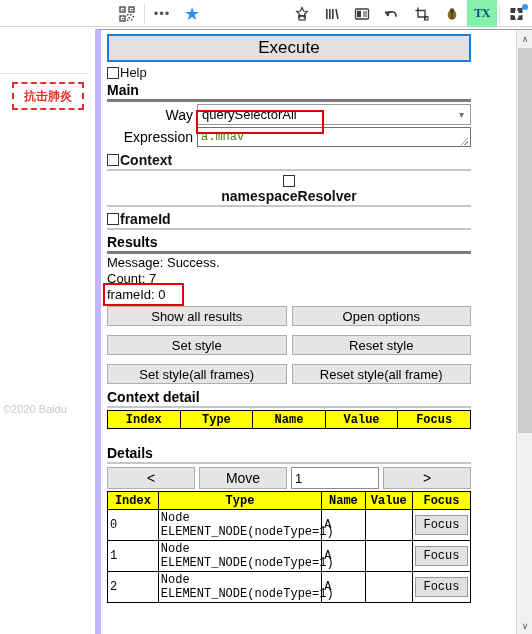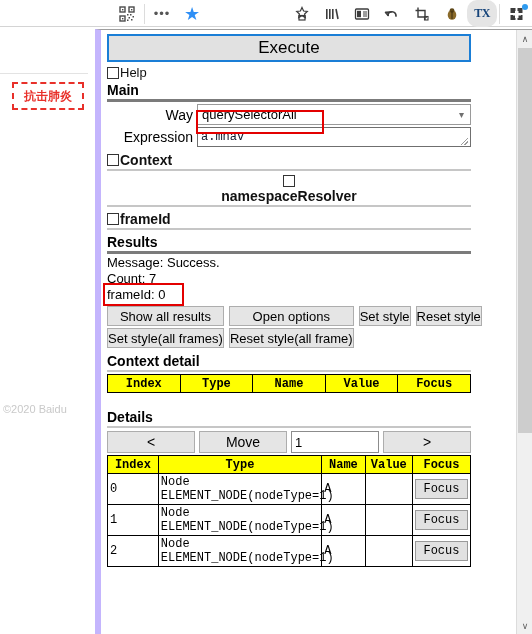--- a/index.html
+++ b/index.html
@@ -24,22 +24,21 @@
   .tb-sep { width: 1px; height: 20px; background: #dcdcdc; margin: 0 2px; }
   .tb-btn {
     width: 30px; height: 27px; display: flex; align-items: center; justify-content: center;
     color: #4a4a4a;
   }
   .tb-right {
     position: absolute; right: 0; top: 0; height: 27px;
     display: flex; align-items: center;
   }
   .tb-btn.active-tx {
-    background: #e5e5e5;
-    border-radius: 10px;
+    background: #86efac;
   }
   .tx-label {
     font-family: "Liberation Serif", serif;
     font-weight: bold; font-size: 12px; color: #16447a;
     letter-spacing: -0.5px;
   }
   .badge-dot {
     position: absolute; width: 6px; height: 6px; border-radius: 50%;
     background: #2e9bf0; top: 4px; right: 4px;
   }
@@ -163,40 +162,40 @@
   .select-value { font-size: 13px; color: #000; padding-left: 4px; }
   .select-caret {
     position: absolute; right: 6px; color: #707070; font-size: 10px;
   }
   .textarea-box {
     flex: 1; height: 20px; border: 1px solid #6f6f6f; background: #fff;
     display: flex; align-items: center; position: relative;
   }
   .textarea-value {
     font-family: "Liberation Mono", monospace; font-size: 12px;
-    color: #0f172a; padding-left: 3px;
+    color: #4d7c0f; padding-left: 3px;
   }
   .resize-grip {
     position: absolute; right: 2px; bottom: 1px; width: 7px; height: 7px;
     background:
       linear-gradient(135deg, transparent 45%, #9b9b9b 45%, #9b9b9b 55%, transparent 55%),
       linear-gradient(135deg, transparent 70%, #9b9b9b 70%, #9b9b9b 80%, transparent 80%);
   }
 
   
   .redbox {
     position: absolute; border: 2px solid #e30000; pointer-events: none;
   }
 
   .results-msg {
     font-size: 13px; color: #000; line-height: 14px; margin-top: 2px;
   }
 
   .btn-grid {
-    display: grid; grid-template-columns: 1fr 1fr 1fr 1fr; gap: 2px 5px; margin-top: 4px;
+    display: grid; grid-template-columns: 1fr 1fr; gap: 9px 5px; margin-top: 4px;
   }
   .gbtn {
     height: 20px; background: #e5e5e5; border: 1px solid #adadad;
     font-size: 13px; color: #000;
     display: flex; align-items: center; justify-content: center;
     white-space: nowrap;
   }
 
   table.ytab {
     width: 100%; border-collapse: collapse; table-layout: fixed;

